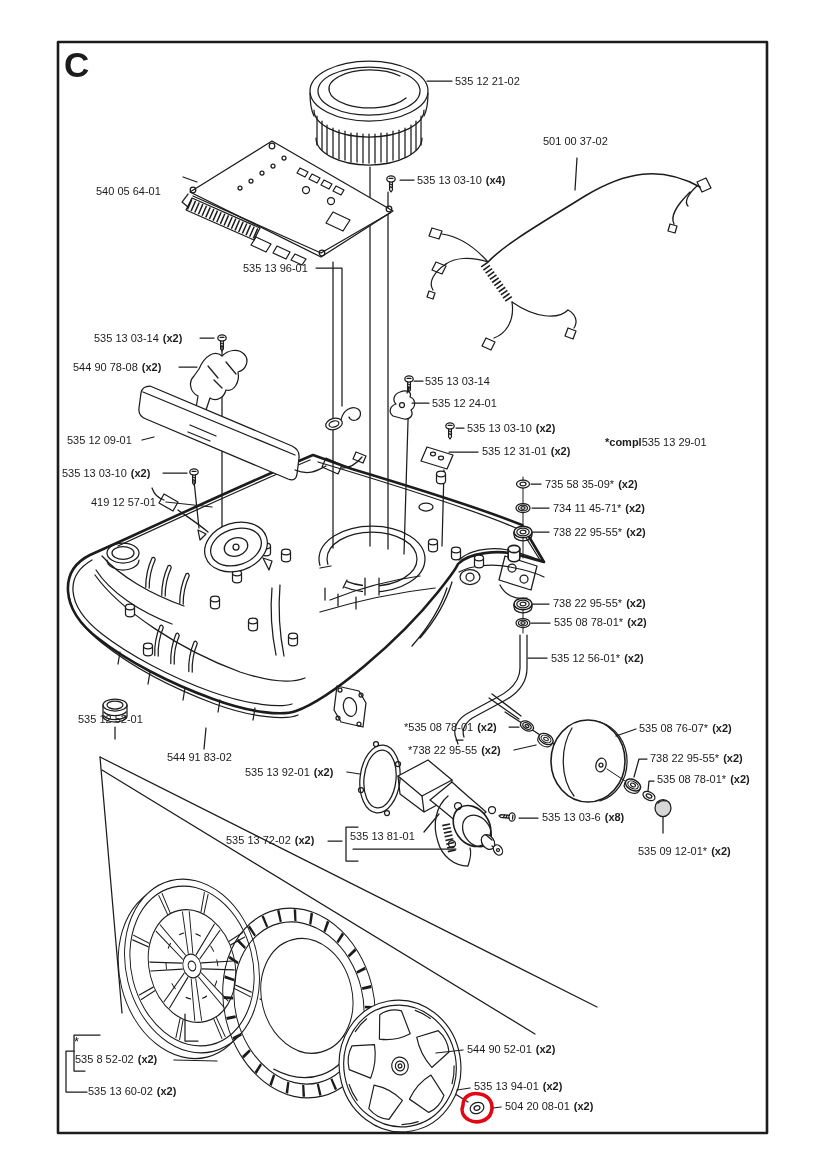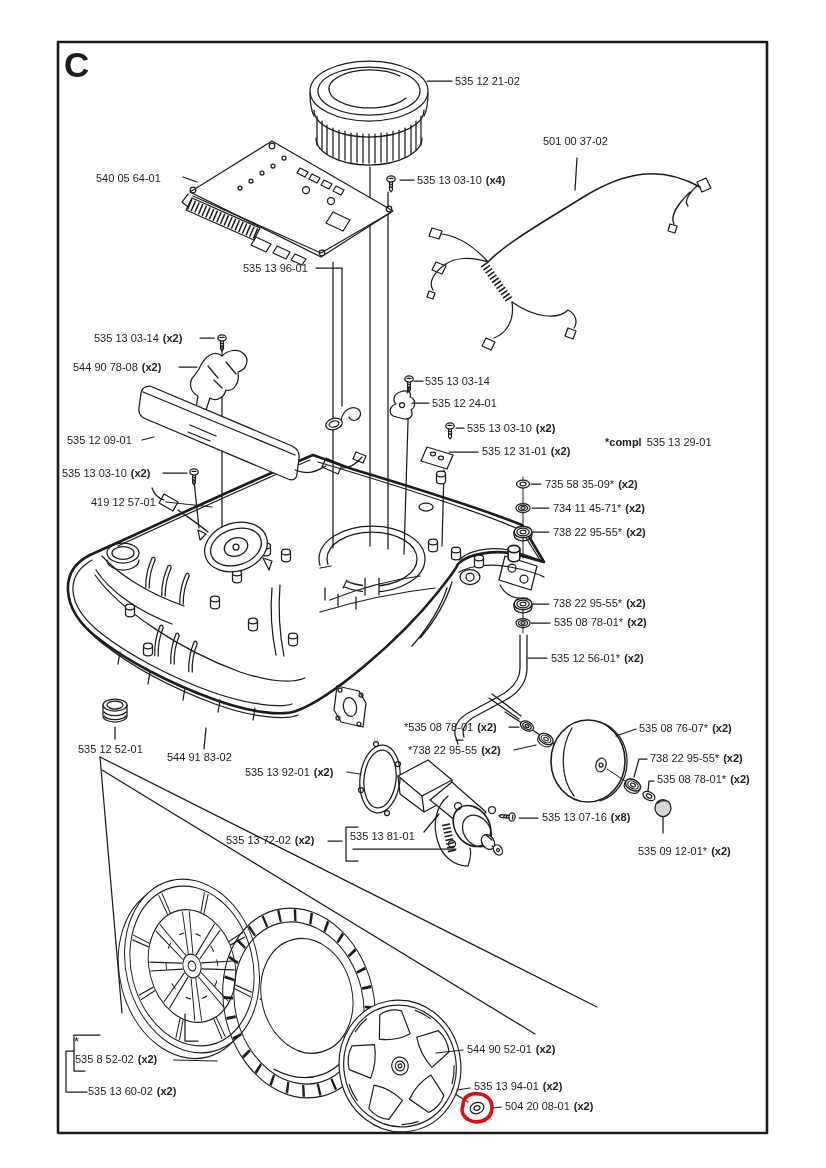--- a/index.html
+++ b/index.html
@@ -15,21 +15,21 @@
   .thin{stroke-width:1}
   .frm{stroke-width:2.6}
   .red{stroke:var(--highlight,#e30613);stroke-width:3.6}
   .hatch{stroke-width:11;stroke-dasharray:1.5 2.5;stroke-linecap:butt}
   .hatch2{stroke-width:8;stroke-dasharray:1.6 2.2;stroke-linecap:butt}
   .knobs{stroke-width:12;stroke-dasharray:3 17;stroke-linecap:butt}
   .weave{stroke-dasharray:6 16}
   .lbl{position:absolute;font-size:11px;line-height:18px;white-space:nowrap}
   .lbl .qty{font-weight:bold;margin-left:4px}
   .lbl .qty:empty{display:none}
-  .note .pre{font-weight:bold;margin-right:5px}
+  .note .pre{font-weight:bold;}
   #sec{position:absolute;left:64px;top:46px;font-size:35px;font-weight:bold;line-height:38px}
   .ast{position:absolute;left:74px;top:1035px;font-size:13px;line-height:13px}
 </style>
 </head>
 <body>
 
 <svg width="826" height="1168" viewBox="0 0 826 1168">
   <defs>
     <g id="sym-screw">
       <ellipse class="wf" rx="4.2" ry="3.1"></ellipse>
@@ -453,21 +453,21 @@
     <path d="M100,1035 L74,1035 L74,1071 L85,1071"></path>
     <path d="M74,1051 L66,1051 L66,1092 L87,1092"></path>
     <path d="M185,1014 L185,1041 L198,1041"></path>
   </g>
 </svg>
 
 <div id="sec">C</div>
 <div class="ast">*</div>
 
 <div class="lbl" style="left:455px;top:72px"><span>535 12 21-02</span></div>
-<div class="lbl" style="left:96px;top:169px"><span>540 05 64-01</span></div>
+<div class="lbl" style="left:96px;top:182px"><span>540 05 64-01</span></div>
 <div class="lbl" style="left:417px;top:171px"><span>535 13 03-10</span><span class="qty">(x4)</span></div>
 <div class="lbl" style="left:543px;top:132px"><span>501 00 37-02</span></div>
 <div class="lbl" style="left:243px;top:259px"><span>535 13 96-01</span></div>
 <div class="lbl" style="left:94px;top:329px"><span>535 13 03-14</span><span class="qty">(x2)</span></div>
 <div class="lbl" style="left:73px;top:358px"><span>544 90 78-08</span><span class="qty">(x2)</span></div>
 <div class="lbl" style="left:67px;top:431px"><span>535 12 09-01</span></div>
 <div class="lbl" style="left:62px;top:464px"><span>535 13 03-10</span><span class="qty">(x2)</span></div>
 <div class="lbl" style="left:91px;top:493px"><span>419 12 57-01</span></div>
 <div class="lbl" style="left:425px;top:372px"><span>535 13 03-14</span></div>
 <div class="lbl" style="left:432px;top:394px"><span>535 12 24-01</span></div>
@@ -478,23 +478,23 @@
 <div class="lbl" style="left:553px;top:499px"><span>734 11 45-71*</span><span class="qty">(x2)</span></div>
 <div class="lbl" style="left:553px;top:523px"><span>738 22 95-55*</span><span class="qty">(x2)</span></div>
 <div class="lbl" style="left:553px;top:594px"><span>738 22 95-55*</span><span class="qty">(x2)</span></div>
 <div class="lbl" style="left:554px;top:613px"><span>535 08 78-01*</span><span class="qty">(x2)</span></div>
 <div class="lbl" style="left:551px;top:649px"><span>535 12 56-01*</span><span class="qty">(x2)</span></div>
 <div class="lbl" style="left:404px;top:718px"><span>*535 08 78-01</span><span class="qty">(x2)</span></div>
 <div class="lbl" style="left:408px;top:741px"><span>*738 22 95-55</span><span class="qty">(x2)</span></div>
 <div class="lbl" style="left:639px;top:719px"><span>535 08 76-07*</span><span class="qty">(x2)</span></div>
 <div class="lbl" style="left:650px;top:749px"><span>738 22 95-55*</span><span class="qty">(x2)</span></div>
 <div class="lbl" style="left:657px;top:770px"><span>535 08 78-01*</span><span class="qty">(x2)</span></div>
-<div class="lbl" style="left:542px;top:808px"><span>535 13 07-16</span><span class="qty">(x8)</span></div>
+<div class="lbl" style="left:542px;top:808px"><span>535 13 03-6</span><span class="qty">(x8)</span></div>
 <div class="lbl" style="left:638px;top:842px"><span>535 09 12-01*</span><span class="qty">(x2)</span></div>
-<div class="lbl" style="left:78px;top:740px"><span>535 12 52-01</span></div>
+<div class="lbl" style="left:78px;top:710px"><span>535 12 52-01</span></div>
 <div class="lbl" style="left:167px;top:748px"><span>544 91 83-02</span></div>
 <div class="lbl" style="left:245px;top:763px"><span>535 13 92-01</span><span class="qty">(x2)</span></div>
 <div class="lbl" style="left:226px;top:831px"><span>535 13 72-02</span><span class="qty">(x2)</span></div>
 <div class="lbl" style="left:350px;top:827px"><span>535 13 81-01</span></div>
 <div class="lbl" style="left:467px;top:1040px"><span>544 90 52-01</span><span class="qty">(x2)</span></div>
 <div class="lbl" style="left:474px;top:1077px"><span>535 13 94-01</span><span class="qty">(x2)</span></div>
 <div class="lbl" style="left:505px;top:1097px"><span>504 20 08-01</span><span class="qty">(x2)</span></div>
 <div class="lbl" style="left:75px;top:1050px"><span>535 8 52-02</span><span class="qty">(x2)</span></div>
 <div class="lbl" style="left:88px;top:1082px"><span>535 13 60-02</span><span class="qty">(x2)</span></div>
 

